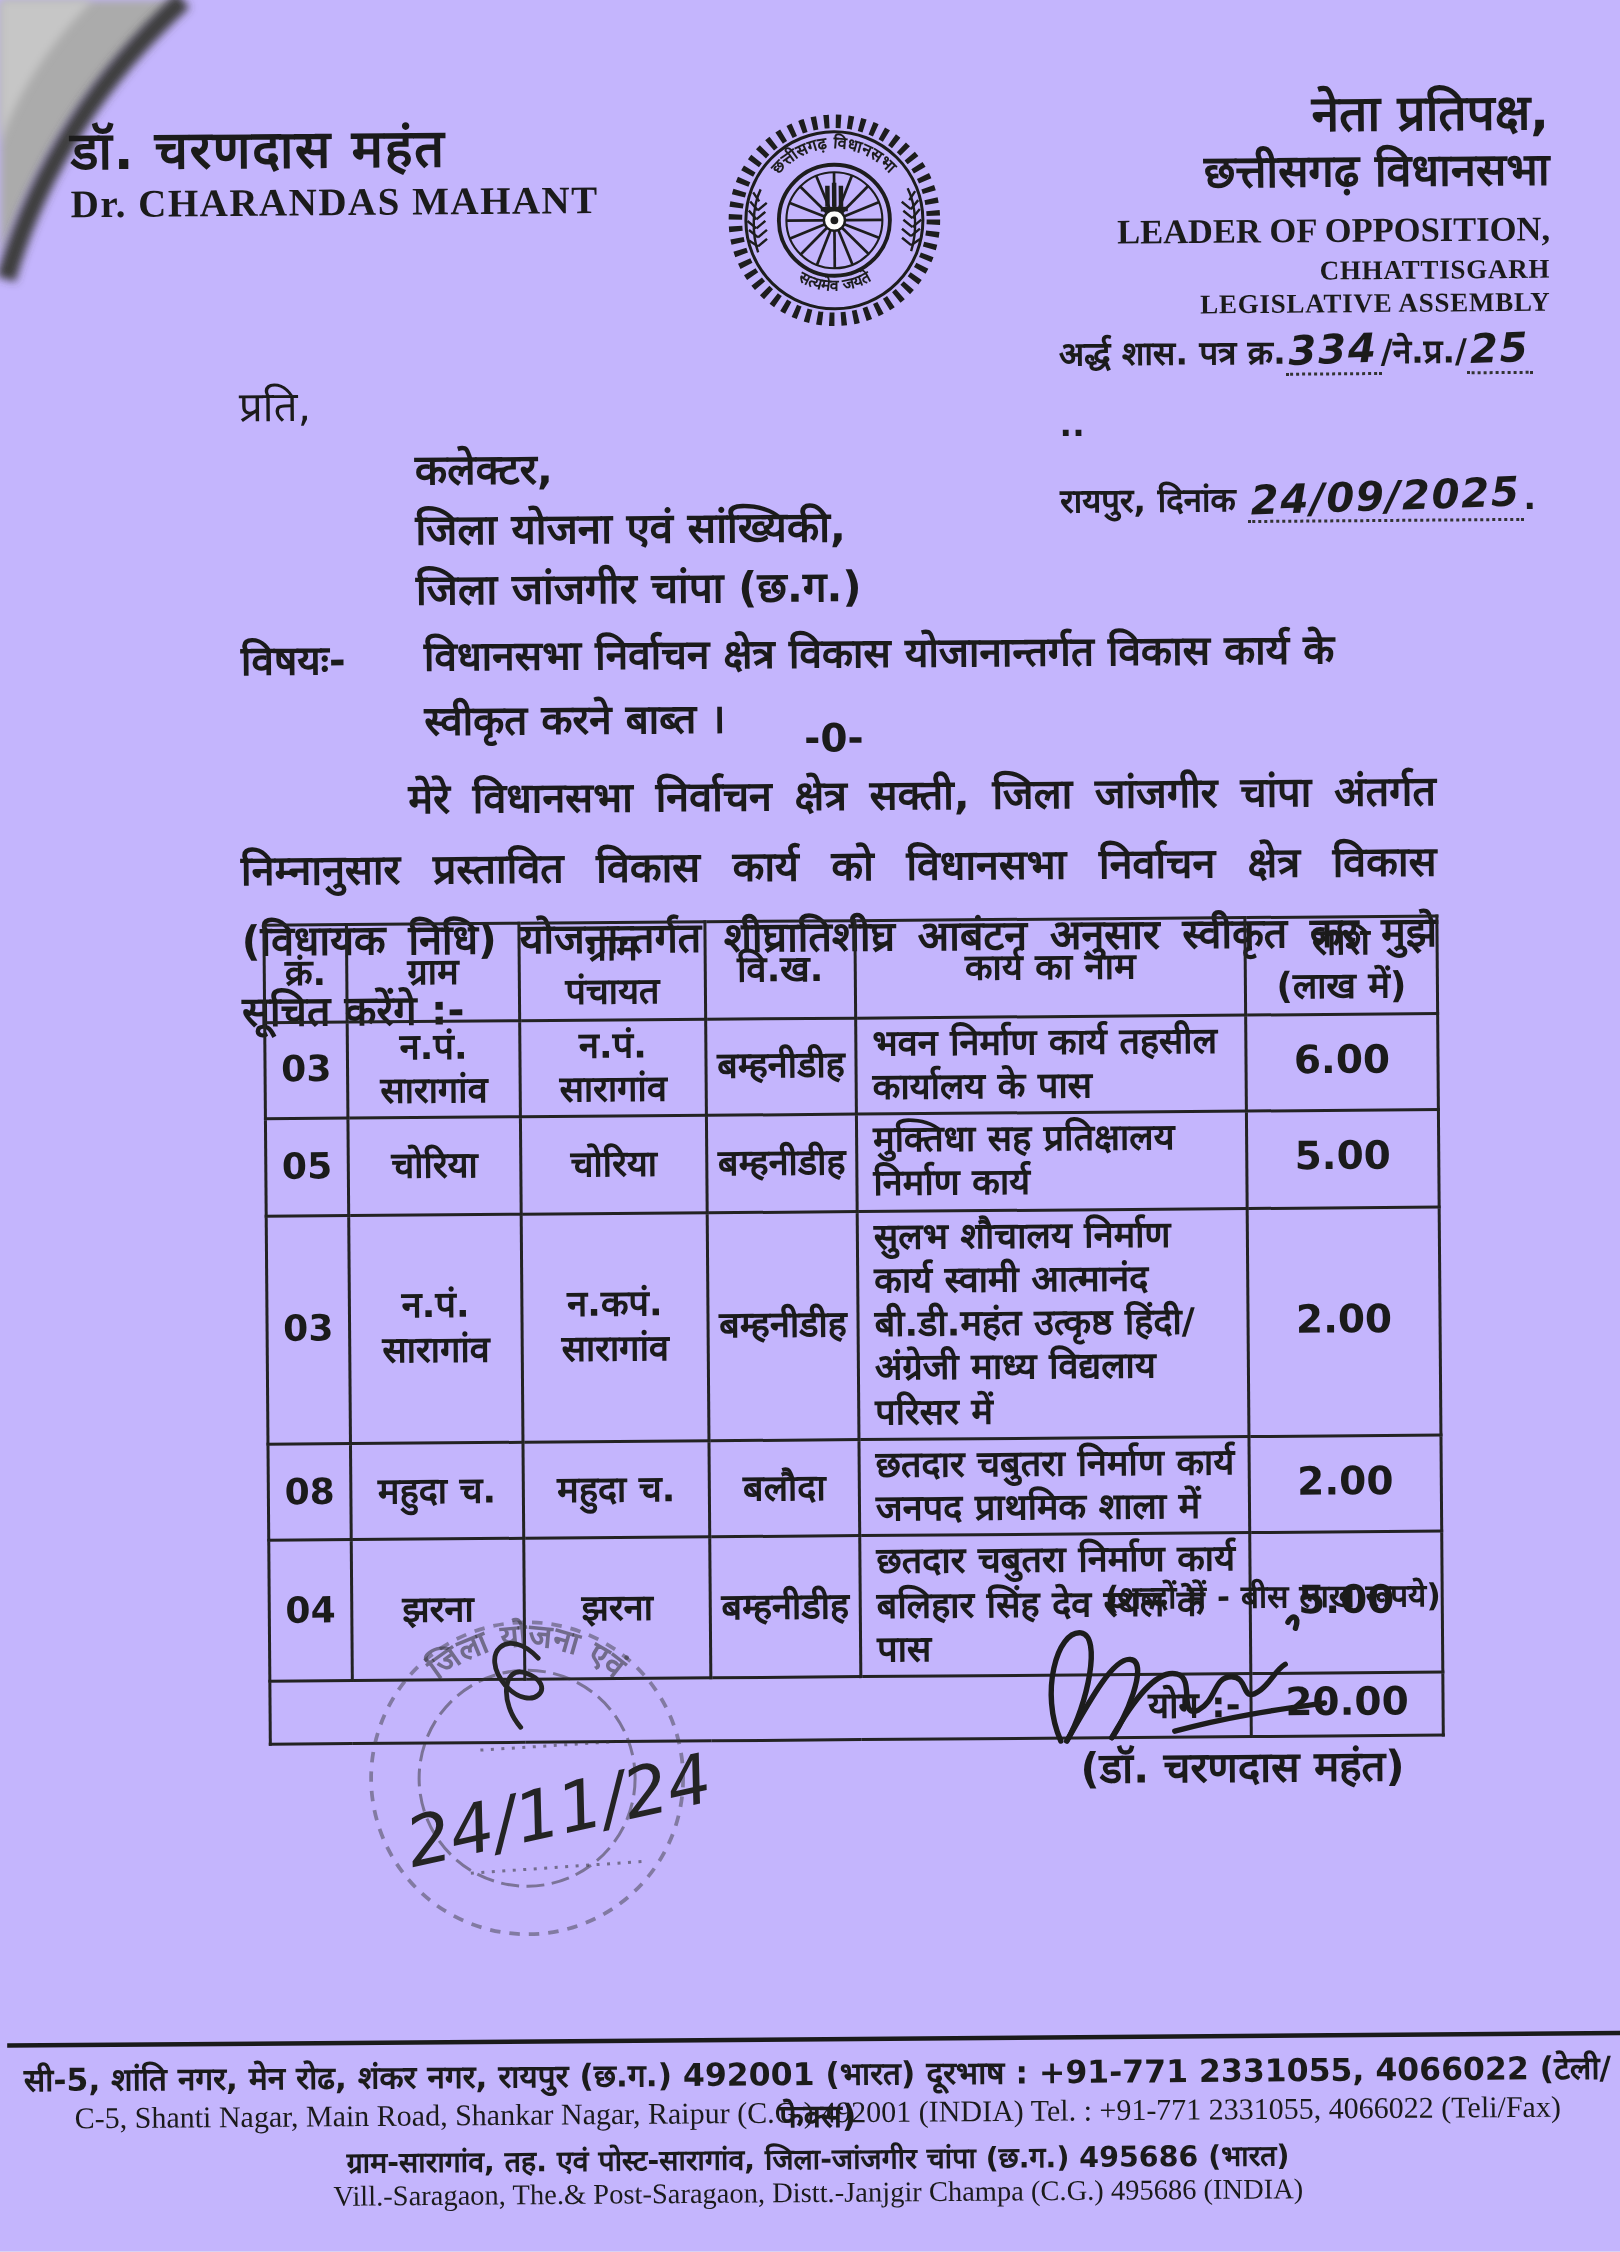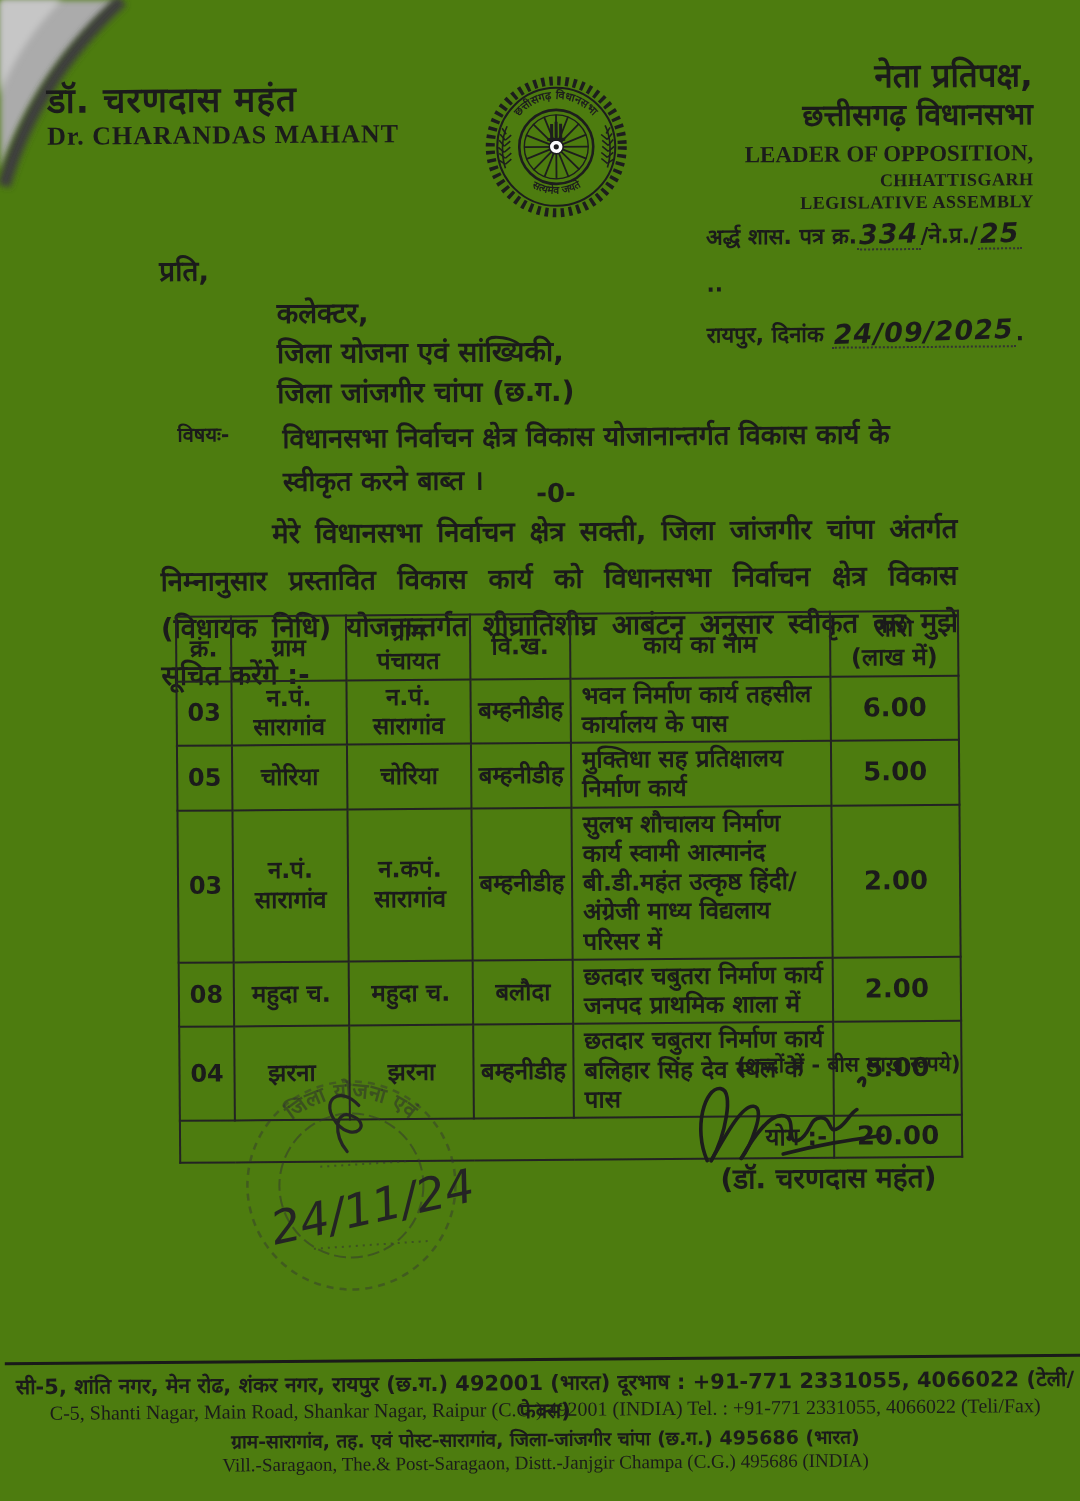--- a/index.html
+++ b/index.html
@@ -1,20 +1,20 @@
 <!DOCTYPE html>
 <html><head>
 <meta charset="utf-8">
 <style>
   html,body{margin:0;padding:0;background:#e9e9e9;}
   .page{
     position:relative;
     width:1080px;height:1501px;
     margin:0 auto;
-    background:#4d7c0f;
+    background:#c4b5fd;
     overflow:hidden;
     font-family:"DejaVu Sans",sans-serif;
     color:#1b1b1b;
   }
   .sheet{position:absolute;inset:0;transform:rotate(-0.45deg);transform-origin:50% 50%;}
   .abs{position:absolute;}
 
   
   .name-hi{left:52px;top:72px;font-size:35px;font-weight:700;letter-spacing:1px;}
   .name-en{left:52px;top:118px;font-size:26px;font-weight:700;font-family:"Liberation Serif",serif;letter-spacing:1px;}
@@ -23,24 +23,24 @@
   .head-right .hi1{font-size:33px;font-weight:700;}
   .head-right .hi2{font-size:30px;font-weight:700;}
   .head-right .en1{font-size:23px;font-weight:700;font-family:"Liberation Serif",serif;margin-top:6px;}
   .head-right .en2{font-size:18px;font-weight:700;font-family:"Liberation Serif",serif;letter-spacing:.5px;}
   .head-right .en3{font-size:18px;font-weight:700;font-family:"Liberation Serif",serif;letter-spacing:.5px;}
 
   .ref-block{right:40px;top:210px;width:330px;text-align:left;font-size:22px;font-weight:700;line-height:2.0;}
   .dotted{border-bottom:2px dotted #333;padding:0 2px;}
   .hand{font-style:italic;font-size:27px;font-weight:600;letter-spacing:1px;display:inline-block;transform:rotate(-1.5deg);}
 
-  .to-label{left:163px;top:248px;font-size:28px;font-weight:700;}
+  .to-label{left:163px;top:248px;font-size:28px;font-weight:400;}
   .addr{left:280px;top:292px;font-size:28px;font-weight:700;line-height:1.42;}
 
-  .subj-label{left:163px;top:418px;font-size:20px;font-weight:700;margin-left:17px;}
+  .subj-label{left:163px;top:418px;font-size:27px;font-weight:700;}
   .subj-text{left:285px;top:415px;width:665px;font-size:27px;font-weight:700;line-height:1.6;}
   .divider{left:163px;top:478px;width:790px;text-align:center;font-size:26px;font-weight:700;}
 
   .body-par{left:162px;top:508px;width:797px;font-size:27.5px;font-weight:600;line-height:47px;text-align:justify;text-indent:112px;}
 
   
   table.works{position:absolute;left:176px;top:613px;width:782px;border-collapse:collapse;table-layout:fixed;}
   table.works th,table.works td{
     border:2px solid #232323;
     font-size:24px;font-weight:700;

